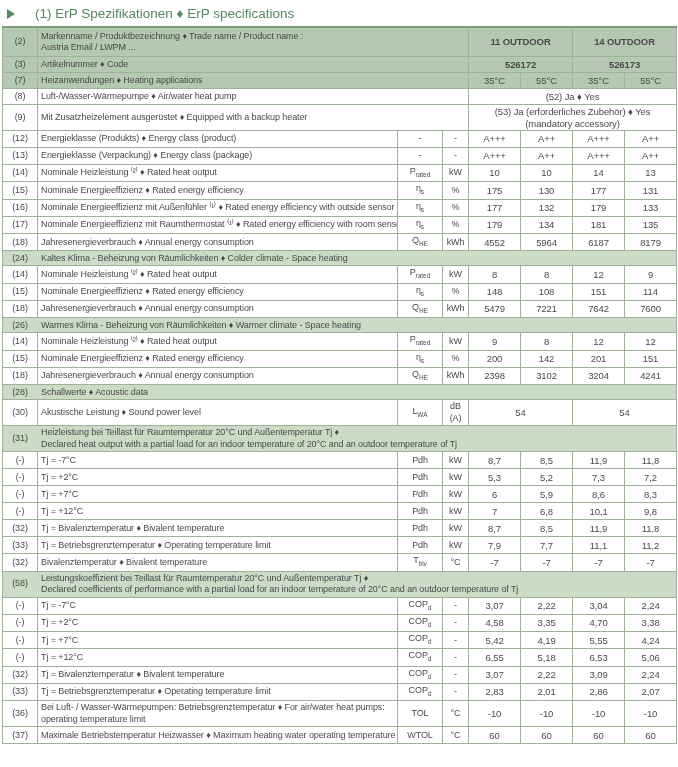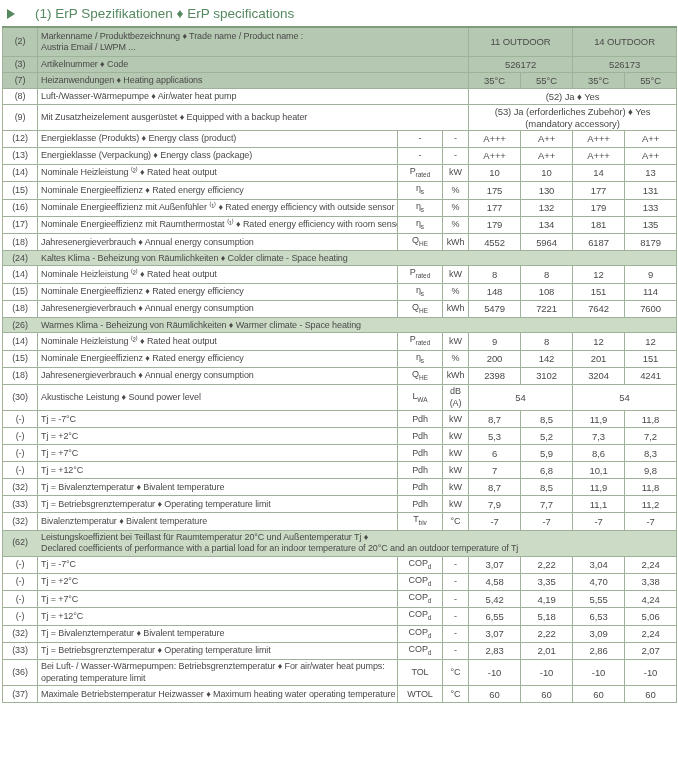--- a/index.html
+++ b/index.html
@@ -42,21 +42,21 @@
   td.sym, td.unit { text-align:center; }
   td.val  { text-align:center; font-size:9.5px; }
   sub { font-size:6.5px; letter-spacing:0; }
   tr.r-product td, tr.r-pair td, tr.r-quad-head td { background:var(--header-bg,#b5c8b1); }
   tr.r-section td, tr.r-section2 td { background:var(--section-bg,#ccdbc6); }
   tr.r-section .num  { border-right-color:var(--section-bg,#ccdbc6); }
   tr.r-section .lbl  { border-left-color:var(--section-bg,#ccdbc6); }
   tr.r-section2 .num { border-right-color:var(--section-bg,#ccdbc6); }
   tr.r-section2 .lbl { border-left-color:var(--section-bg,#ccdbc6); }
   tr.r-product td { height:26px; }
-  tr.r-product .val, tr.r-pair .val { font-weight:normal; }
+  tr.r-product .val, tr.r-pair .val { font-weight:bold; }
   tr.r-pair td, tr.r-quad-head td, tr.r-full td { height:13px; }
   tr.r-section td { height:12px; }
   tr.r-data td, tr.r-pair-data td { height:14px; }
   .two-line div { line-height:11.5px; }
 </style>
 </head>
 <body>
 
 <div class="title-bar">
   <span class="tri"></span>
@@ -239,27 +239,38 @@
       <tr class="r-data">
         <td class="num">(18)</td>
         <td class="lbl">Jahresenergieverbrauch ♦ Annual energy consumption</td>
         <td class="sym">Q<sub>HE</sub></td>
         <td class="unit">kWh</td>
         <td class="val">2398</td>
         <td class="val">3102</td>
         <td class="val">3204</td>
         <td class="val">4241</td>
       </tr>
+      <tr class="r-section">
+        <td class="num">(28)</td>
+        <td class="lbl" colspan="7">Schallwerte ♦ Acoustic data</td>
+      </tr>
       <tr class="r-pair-data">
         <td class="num">(30)</td>
         <td class="lbl">Akustische Leistung ♦ Sound power level</td>
         <td class="sym">L<sub>WA</sub></td>
         <td class="unit">dB (A)</td>
         <td class="val" colspan="2">54</td>
         <td class="val" colspan="2">54</td>
+      </tr>
+      <tr class="r-section2">
+        <td class="num">(31)</td>
+        <td class="lbl two-line" colspan="7">
+          <div>Heizleistung bei Teillast für Raumtemperatur 20°C und Außentemperatur Tj ♦</div>
+          <div>Declared heat output with a partial load for an indoor temperature of 20°C and an outdoor temperature of Tj</div>
+        </td>
       </tr>
       <tr class="r-data">
         <td class="num">(-)</td>
         <td class="lbl">Tj = -7°C</td>
         <td class="sym">Pdh</td>
         <td class="unit">kW</td>
         <td class="val">8,7</td>
         <td class="val">8,5</td>
         <td class="val">11,9</td>
         <td class="val">11,8</td>
@@ -318,21 +329,21 @@
         <td class="num">(32)</td>
         <td class="lbl">Bivalenztemperatur ♦ Bivalent temperature</td>
         <td class="sym">T<sub>biv</sub></td>
         <td class="unit">°C</td>
         <td class="val">-7</td>
         <td class="val">-7</td>
         <td class="val">-7</td>
         <td class="val">-7</td>
       </tr>
       <tr class="r-section2">
-        <td class="num">(62)</td>
+        <td class="num">(58)</td>
         <td class="lbl two-line" colspan="7">
           <div>Leistungskoeffizient bei Teillast für Raumtemperatur 20°C und Außentemperatur Tj ♦</div>
           <div>Declared coefficients of performance with a partial load for an indoor temperature of 20°C and an outdoor temperature of Tj</div>
         </td>
       </tr>
       <tr class="r-data">
         <td class="num">(-)</td>
         <td class="lbl">Tj = -7°C</td>
         <td class="sym">COP<sub>d</sub></td>
         <td class="unit">-</td>

